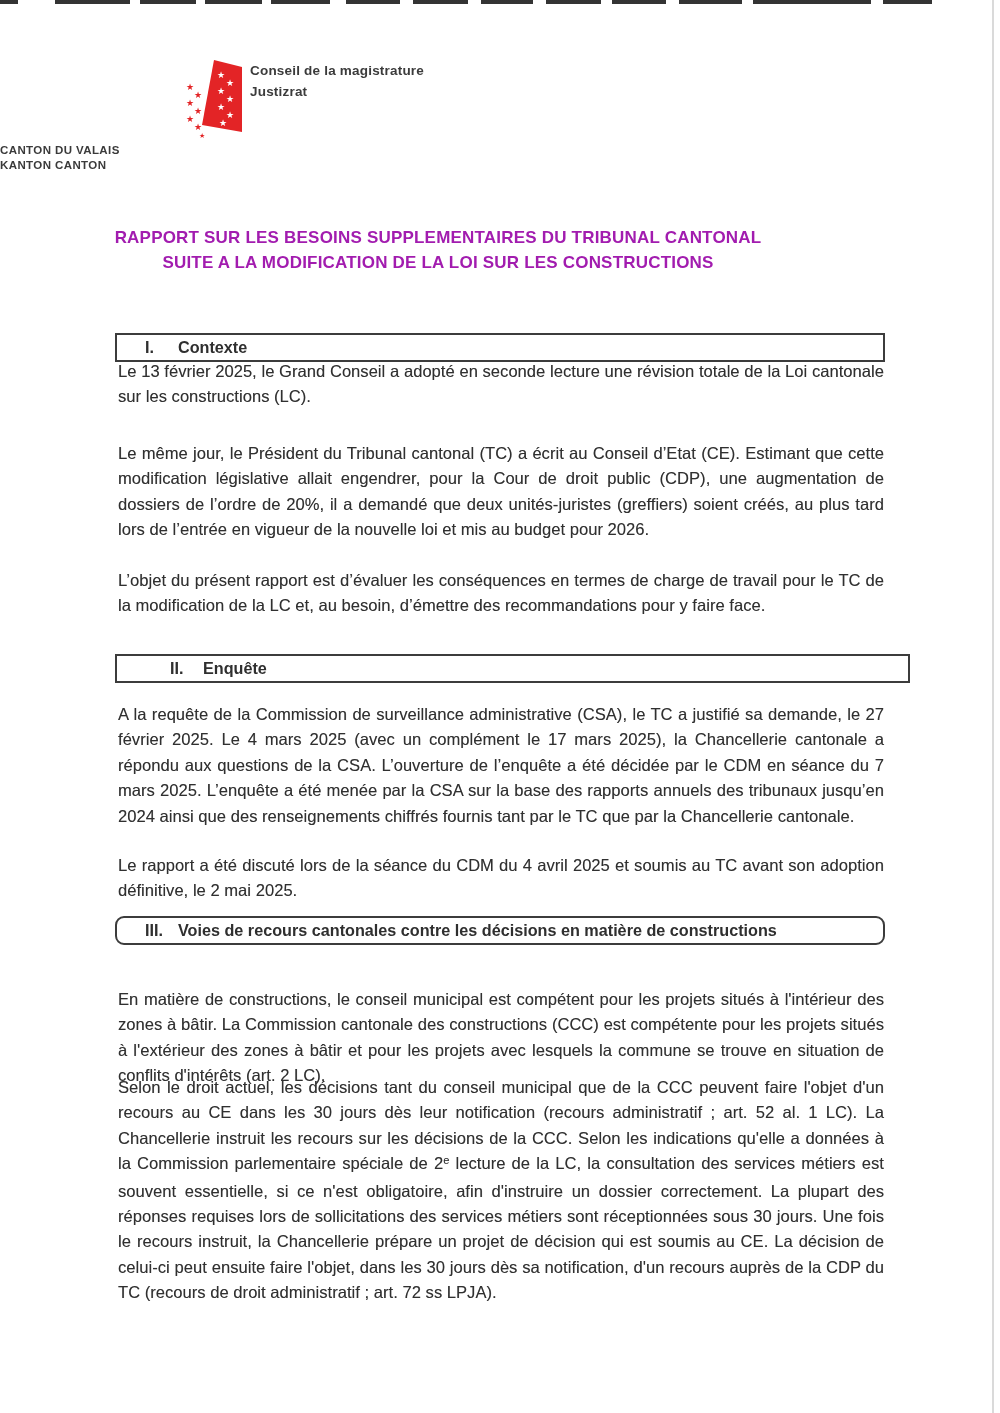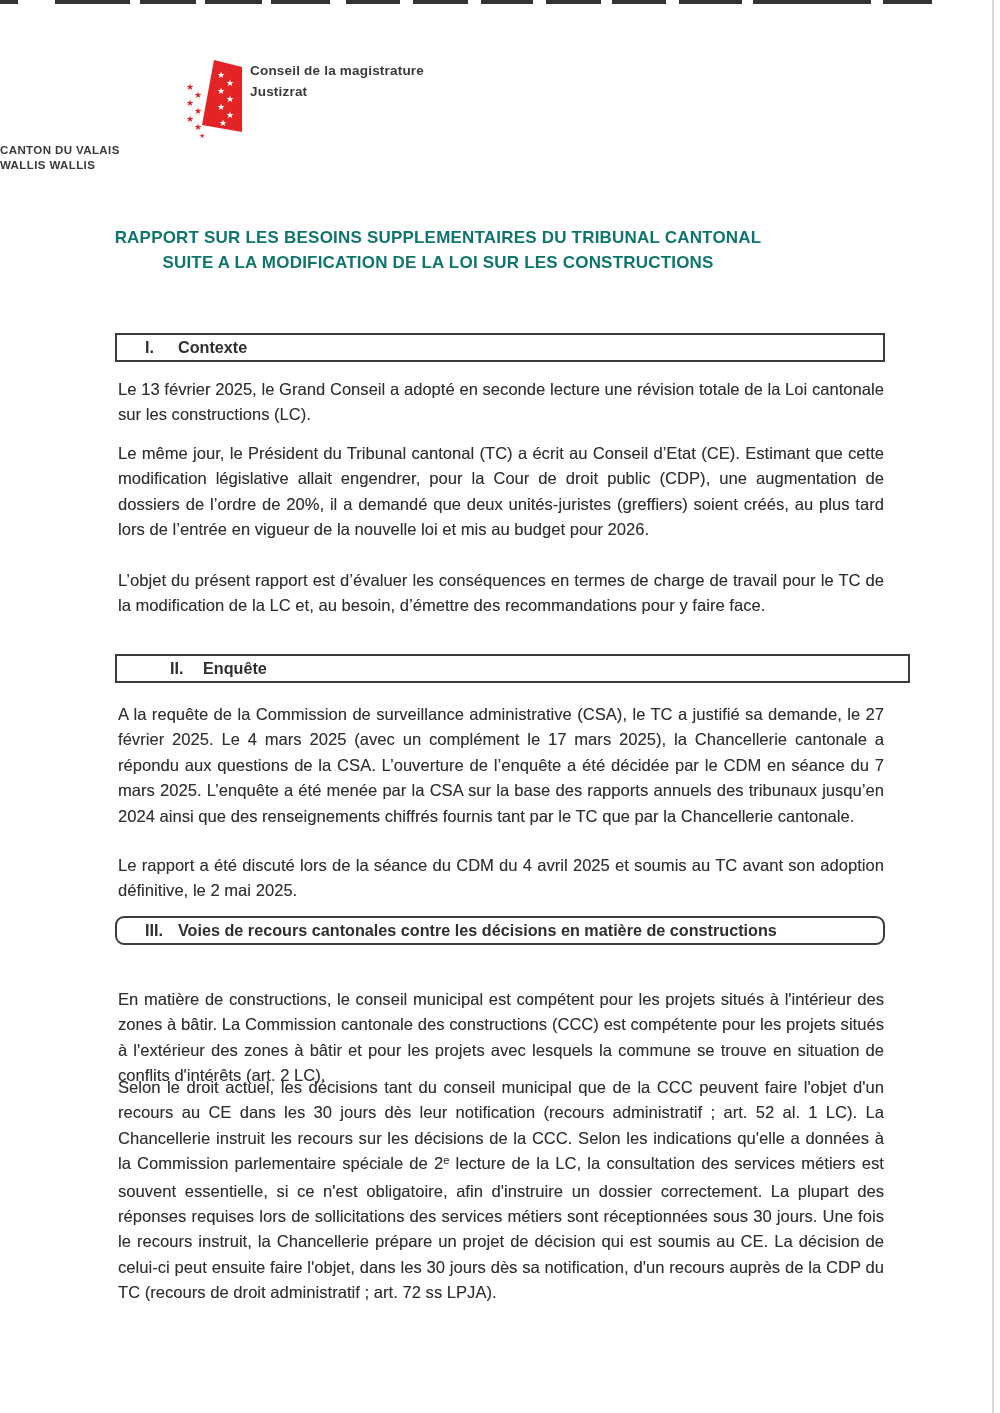--- a/index.html
+++ b/index.html
@@ -51,21 +51,21 @@
   .canton {
     position: absolute; left: 0; top: 143px; width: 213px;
     font-weight: bold; font-size: 11.5px; line-height: 15px;
     color: #3a3a3a; letter-spacing: 0.4px;
   }
 
   
   .title {
     position: absolute; left: 0; top: 226px; width: 876px;
     text-align: center; font-weight: bold; font-size: 17px; line-height: 24.5px;
-    color: #0f766e; letter-spacing: 0.2px;
+    color: #a21caf; letter-spacing: 0.2px;
   }
 
   
   .sec-box {
     position: absolute; left: 115px; width: 766px;
     border: 2px solid #3c3c3c; background: #ffffff;
     height: 25px; display: flex; align-items: center;
     font-weight: bold; font-size: 16.2px; color: #2f2f2f;
   }
   .sec-num { margin-left: 28px; min-width: 33px; }
@@ -108,34 +108,34 @@
     <span class="star white" style="left:44px; top:67px;">★</span>
   </div>
 
   <div class="org">
     <div>Conseil de la magistrature</div>
     <div>Justizrat</div>
   </div>
 
   <div class="canton">
     <div>CANTON DU VALAIS</div>
-    <div>WALLIS WALLIS</div>
+    <div>KANTON CANTON</div>
   </div>
 
   <div class="title">
     <div>RAPPORT SUR LES BESOINS SUPPLEMENTAIRES DU TRIBUNAL CANTONAL</div>
     <div>SUITE A LA MODIFICATION DE LA LOI SUR LES CONSTRUCTIONS</div>
   </div>
 
   <div class="sec-box" style="top:333px;">
     <span class="sec-num">I.</span>
     <span class="sec-label">Contexte</span>
   </div>
 
-  <p class="par" style="top:377px;">Le 13 février 2025, le Grand Conseil a adopté en seconde lecture une révision totale de la Loi cantonale sur les constructions (LC).</p>
+  <p class="par" style="top:359px;">Le 13 février 2025, le Grand Conseil a adopté en seconde lecture une révision totale de la Loi cantonale sur les constructions (LC).</p>
 
   <p class="par" style="top:441px;">Le même jour, le Président du Tribunal cantonal (TC) a écrit au Conseil d’Etat (CE). Estimant que cette modification législative allait engendrer, pour la Cour de droit public (CDP), une augmentation de dossiers de l’ordre de 20%, il a demandé que deux unités-juristes (greffiers) soient créés, au plus tard lors de l’entrée en vigueur de la nouvelle loi et mis au budget pour 2026.</p>
 
   <p class="par" style="top:568px;">L’objet du présent rapport est d’évaluer les conséquences en termes de charge de travail pour le TC de la modification de la LC et, au besoin, d’émettre des recommandations pour y faire face.</p>
 
   <div class="sec-box" style="top:654px;padding-left:25px;">
     <span class="sec-num">II.</span>
     <span class="sec-label">Enquête</span>
   </div>
 

